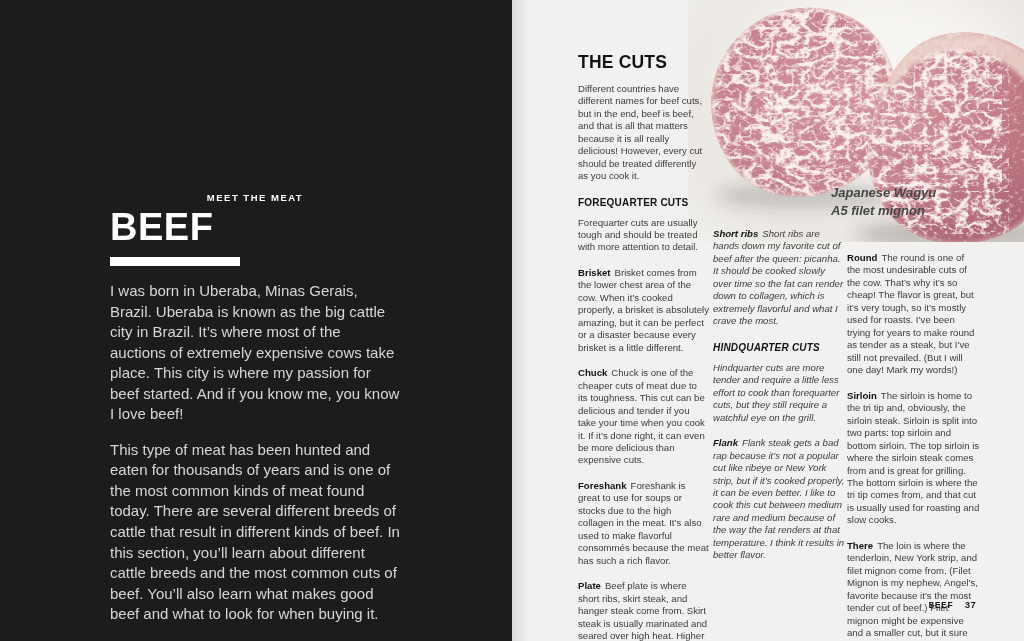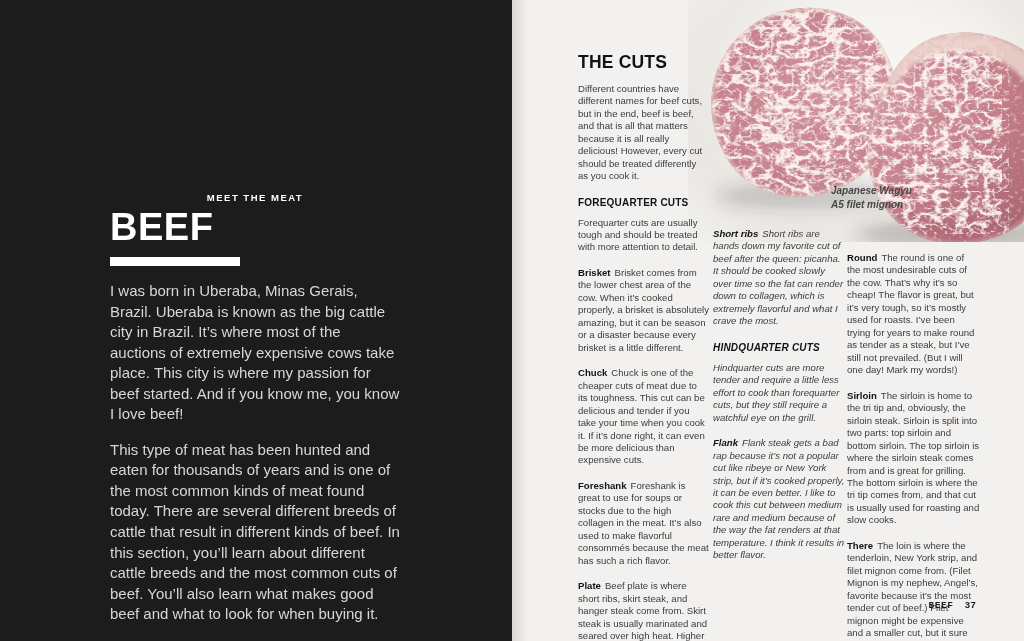--- a/index.html
+++ b/index.html
@@ -15,21 +15,21 @@
   .chapter-title { color:#ffffff; font-size:38px; font-weight:800; letter-spacing:0.5px; line-height:1; margin:5px 0 0 0; }
   .title-rule { width:130px; height:9px; background:#ffffff; margin-top:11px; }
   .lp { color:#d8d7d4; font-size:15px; line-height:1.37; margin:15px 0 0 0; }
   
   .right-page { flex:none; width:512px; height:641px; position:relative; background:#f2f1ef; }
   .right-page::before { content:""; position:absolute; left:0; top:0; bottom:0; width:16px;
     background:linear-gradient(90deg, rgba(0,0,0,0.10), rgba(0,0,0,0)); pointer-events:none; z-index:6; }
   .photo { position:absolute; top:0; right:0; width:336px; height:242px; z-index:1; }
   .photo svg { display:block; }
   .caption { position:absolute; left:143px; top:184px; z-index:2;
-    font-size:10px; font-style:italic; font-weight:bold; color:#474747; line-height:1.4; }
+    font-size:13px; font-style:italic; font-weight:bold; color:#474747; line-height:1.4; }
   .caption span { display:block; }
   .col { position:absolute; color:#3c3c3c; font-size:9.6px; line-height:1.3; z-index:3; }
   .col1 { left:66px;  top:51px;  width:131px; }
   .col2 { left:201px; top:228px; width:132px;font-style:italic; }
   .col3 { left:335px; top:252px; width:133px; }
   .sec-title { font-size:17.5px; font-weight:800; color:#121212; letter-spacing:0.2px; margin:0 0 9px 0; }
   .subhead { font-size:10px; font-weight:bold; color:#121212; letter-spacing:0.2px; margin:0 0 8px 0; }
   p.body { margin:0 0 13px 0; }
   p.cut b { color:#121212; padding-right:4px; }
   .footer { position:absolute; right:48px; bottom:30px; font-size:9.5px; color:#1d1d1d; z-index:4;font-family:Liberation Mono, monospace; }
@@ -134,21 +134,21 @@
         <span>Japanese Wagyu</span>
         <span>A5 filet mignon</span>
       </div>
     </div>
 
     <div class="col col1">
       <h2 class="sec-title">THE CUTS</h2>
       <p class="body">Different countries have different names for beef cuts, but in the end, beef is beef, and that is all that matters because it is all really delicious! However, every cut should be treated differently as you cook it.</p>
       <h3 class="subhead">FOREQUARTER CUTS</h3>
       <p class="body">Forequarter cuts are usually tough and should be treated with more attention to detail.</p>
-      <p class="body cut"><b>Brisket</b><span>Brisket comes from the lower chest area of the cow. When it’s cooked properly, a brisket is absolutely amazing, but it can be season or a disaster because every brisket is a little different.</span></p>
+      <p class="body cut"><b>Brisket</b><span>Brisket comes from the lower chest area of the cow. When it’s cooked properly, a brisket is absolutely amazing, but it can be perfect or a disaster because every brisket is a little different.</span></p>
       <p class="body cut"><b>Chuck</b><span>Chuck is one of the cheaper cuts of meat due to its toughness. This cut can be delicious and tender if you take your time when you cook it. If it’s done right, it can even be more delicious than expensive cuts.</span></p>
       <p class="body cut"><b>Foreshank</b><span>Foreshank is great to use for soups or stocks due to the high collagen in the meat. It’s also used to make flavorful consommés because the meat has such a rich flavor.</span></p>
       <p class="body cut"><b>Plate</b><span>Beef plate is where short ribs, skirt steak, and hanger steak come from. Skirt steak is usually marinated and seared over high heat. Higher quality skirt steak should not be marinated because you want to be able to taste the meat. This is a delicious steak that can have several different flavors depending how you season it.</span></p>
     </div>
 
     <div class="col col2">
       <p class="body cut"><b>Short ribs</b><span>Short ribs are hands down my favorite cut of beef after the queen: picanha. It should be cooked slowly over time so the fat can render down to collagen, which is extremely flavorful and what I crave the most.</span></p>
       <h3 class="subhead">HINDQUARTER CUTS</h3>
       <p class="body">Hindquarter cuts are more tender and require a little less effort to cook than forequarter cuts, but they still require a watchful eye on the grill.</p>
       <p class="body cut"><b>Flank</b><span>Flank steak gets a bad rap because it’s not a popular cut like ribeye or New York strip, but if it’s cooked properly, it can be even better. I like to cook this cut between medium rare and medium because of the way the fat renders at that temperature. I think it results in better flavor.</span></p>

